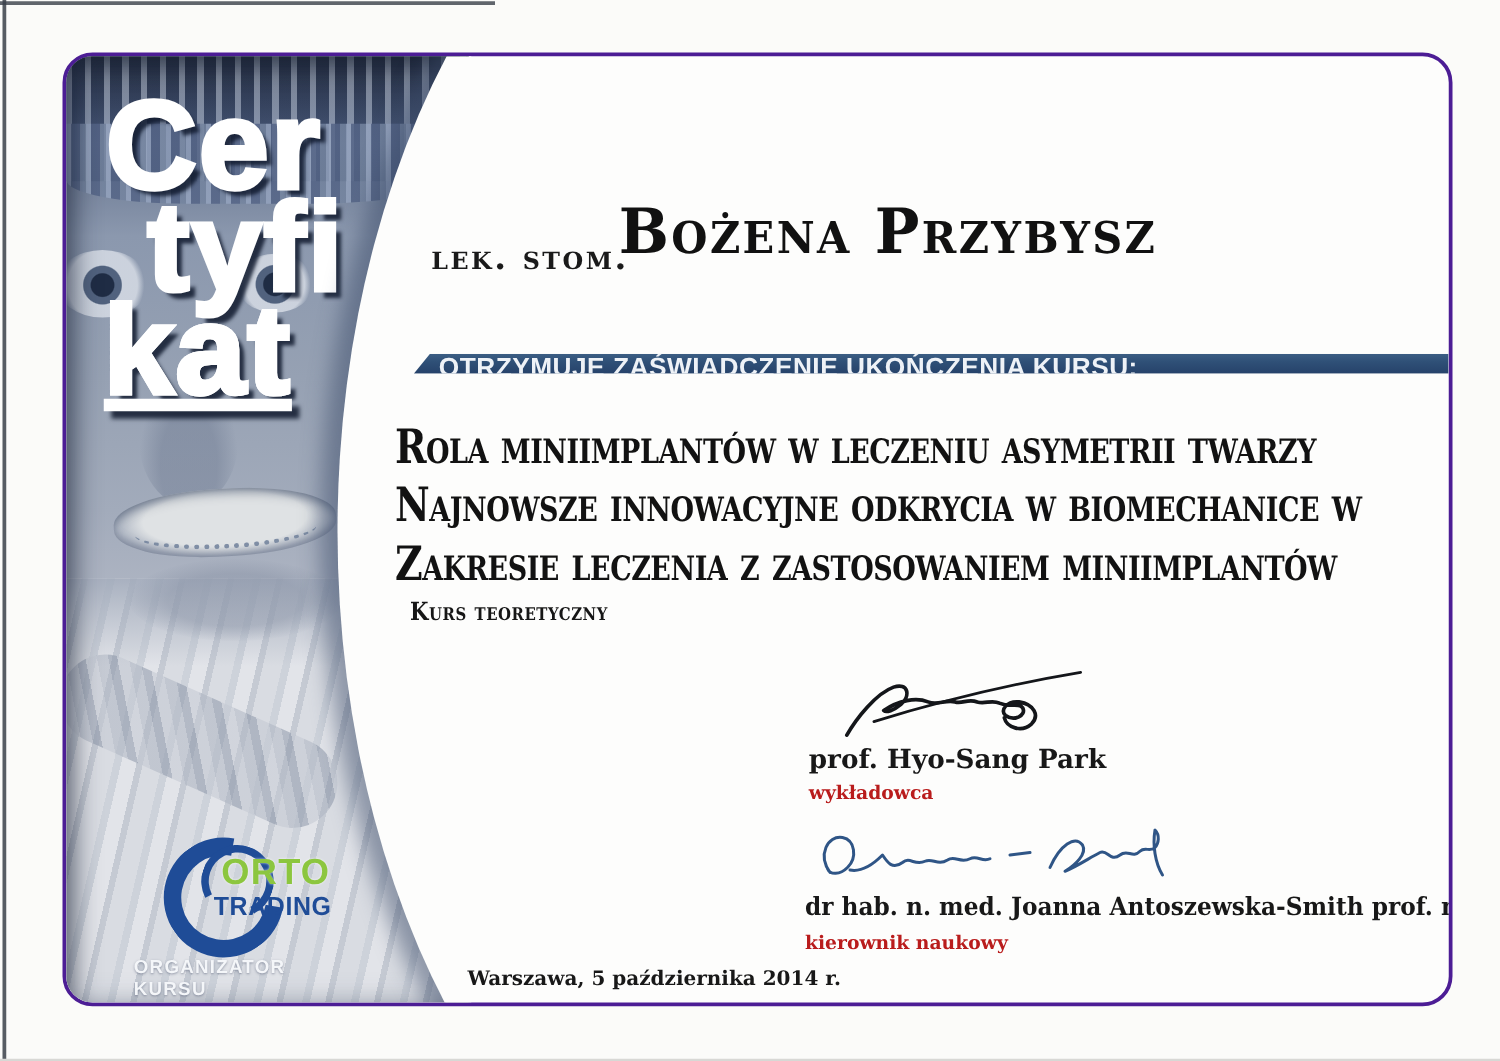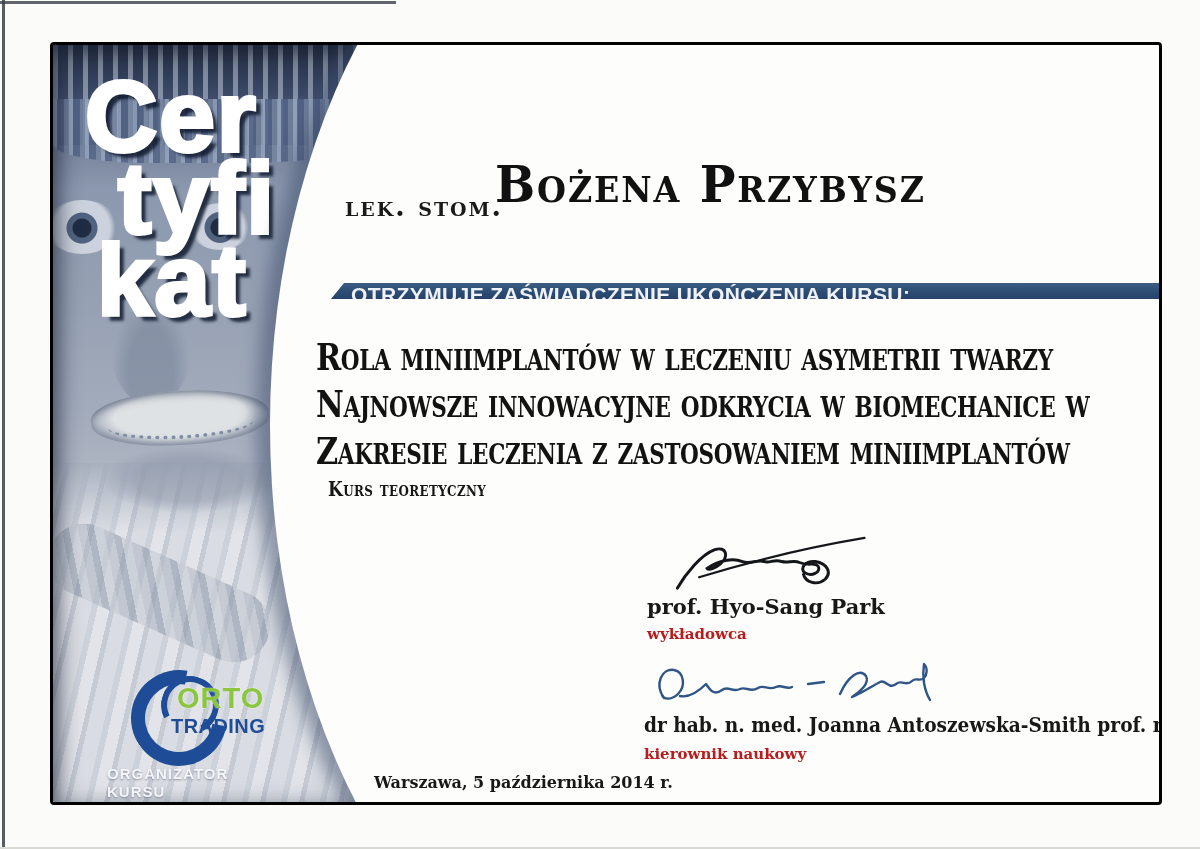--- a/index.html
+++ b/index.html
@@ -5,21 +5,21 @@
   html,body{margin:0;padding:0;background:#e9e9e7;}
   .page{position:relative;width:1200px;height:849px;background:#fbfbf9;overflow:hidden;
         font-family:"Liberation Sans",sans-serif;}
   
   .scan-left{position:absolute;left:2px;top:0;width:3px;height:100%;background:#3a4049;opacity:.85;}
   .scan-top{position:absolute;left:0;top:1px;width:396px;height:3px;background:#3a4049;opacity:.8;}
   .scan-bottom{position:absolute;left:0;bottom:0;width:100%;height:2px;background:#d8d8d5;}
 
   
   .frame{position:absolute;left:50px;top:42px;width:1112px;height:763px;box-sizing:border-box;
-         border:3px solid #000000;border-radius:4px;background:#fdfdfc;overflow:hidden;}
+         border:3px solid #4c1d95;border-radius:24px;background:#fdfdfc;overflow:hidden;}
 
   
   .photo{position:absolute;left:0;top:0;bottom:0;width:322px;overflow:hidden;
          background:linear-gradient(180deg,#46546f 0%,#66748e 9%,#8b98ae 19%,#96a1b3 34%,
                     #a2abbb 48%,#b2b8c5 60%,#c9cdd6 74%,#dcdee3 88%,#d3d6db 100%);}
   .photo::after{content:"";position:absolute;inset:0;pointer-events:none;
          box-shadow:inset 16px 0 20px -8px rgba(25,35,55,.55),
                     inset 0 16px 18px -8px rgba(20,30,50,.6),
                     inset -4px -12px 20px -8px rgba(120,130,150,.25);}
   .hat{position:absolute;left:0;top:0;width:100%;height:100px;
@@ -47,21 +47,21 @@
         repeating-linear-gradient(103deg,#e2e4e9 0 12px,#c5cad3 12px 17px,#d9dce2 17px 32px,#cdd2da 32px 38px);}
   .braid{position:absolute;left:-12px;top:512px;width:236px;height:72px;border-radius:40px;
         transform:rotate(24deg);opacity:.55;
         background:repeating-linear-gradient(55deg,#aeb5c2 0 9px,#8d97a9 9px 16px,#c3c8d2 16px 25px);}
 
   
   .wordmark{position:absolute;left:30px;top:30px;z-index:3;color:#fff;
         font-weight:bold;font-size:100px;line-height:82px;letter-spacing:2px;
         -webkit-text-stroke:4px #ffffff;
         text-shadow:6px 6px 3px rgba(16,26,46,.85);}
-  .wm-1{margin-left:2px;}.wm-2{margin-left:35px;}.wm-3{margin-left:14px;}
+  .wm-1{margin-left:2px;}.wm-2{margin-left:35px;}.wm-3{text-decoration:underline;}
 
   
   .logo{position:absolute;left:78px;top:625px;width:200px;height:100px;z-index:3;}
   .crescent{position:absolute;left:0;top:0;width:96px;height:96px;border-radius:50%;box-sizing:border-box;
         border:14px solid #1f4c97;border-right-color:transparent;transform:rotate(-35deg);}
   .ring{position:absolute;left:30px;top:6px;width:58px;height:58px;border-radius:50%;box-sizing:border-box;
         border:6px solid #1f4c97;border-bottom-color:transparent;transform:rotate(18deg);}
   .orto{position:absolute;left:46px;top:12px;font-size:29px;font-weight:bold;color:#8cc63f;
         letter-spacing:1px;text-shadow:0 0 2px rgba(255,255,255,.8);}
   .trading{position:absolute;left:40px;top:44px;font-size:21px;font-weight:bold;color:#1f4c97;

